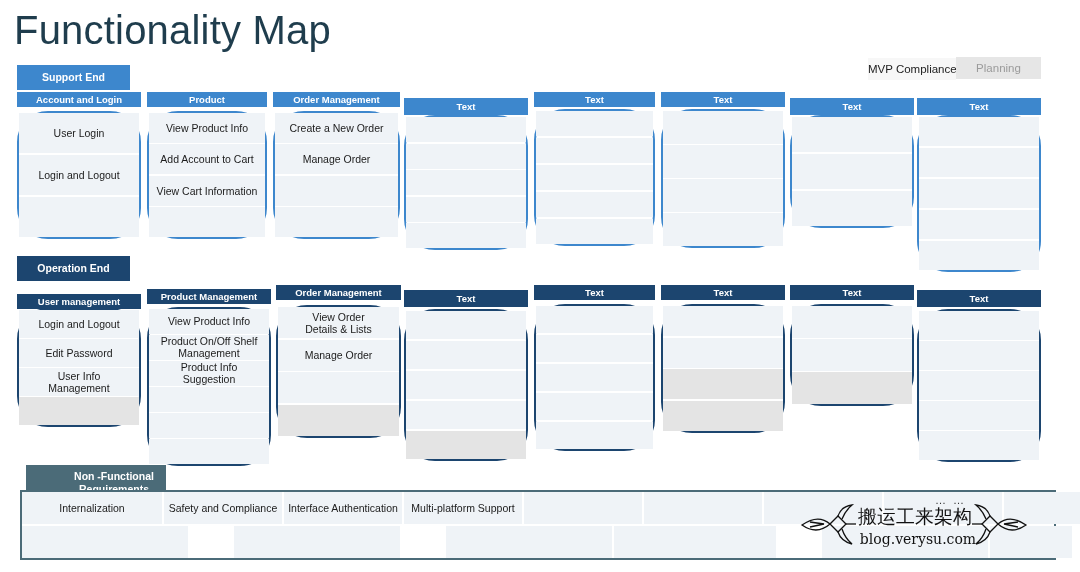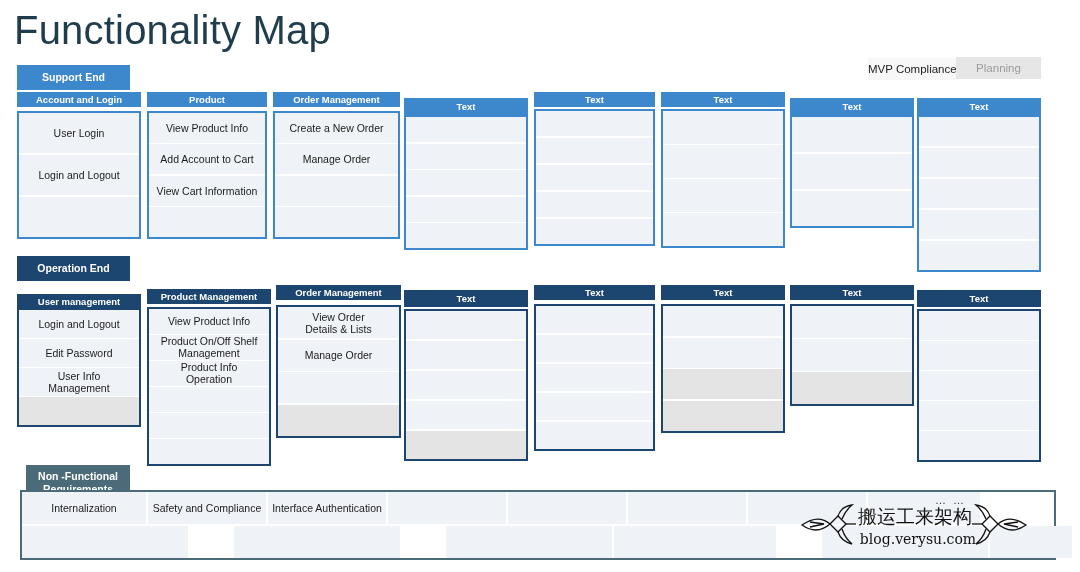--- a/index.html
+++ b/index.html
@@ -28,34 +28,35 @@
   #legend-planning{left:956px;top:57px;width:85px;background:#e6e6e6;color:#9b9b9b;text-align:center;}
 
   
   .section-tab{
     position:absolute;color:#fff;font-size:10.5px;font-weight:bold;
     text-align:center;display:flex;align-items:center;justify-content:center;
     line-height:1.15;
   }
   #tab-customer-end{left:17px;top:65px;width:113px;height:25px;background:#3d87cd;}
   #tab-operation-end{left:17px;top:256px;width:113px;height:25px;background:#1c456f;}
-  #tab-nonfunctional{left:26px;top:465px;width:104px;height:35px;background:#4b6b78;}
+  #tab-nonfunctional{left:26px;top:465px;width:104px;height:35px;background:#4b6b78;padding-left:36px;}
 
   
   .card{position:absolute;}
   .card-header{
     position:absolute;left:0;top:0;width:100%;
     color:#fff;font-size:9.5px;font-weight:bold;
     text-align:center;white-space:nowrap;overflow:hidden;
     display:flex;align-items:center;justify-content:center;
   }
   .card-body{
     position:absolute;left:0;box-sizing:border-box;
     display:flex;flex-direction:column;
     background:#ffffff;
+    border-radius:31px;
   }
   .card-row{
     flex:1 1 0;
     display:flex;align-items:center;justify-content:center;
     text-align:center;
     font-size:10.5px;color:#1b1b1b;
     line-height:1.15;
     margin-bottom:1.5px;
     padding:0 3px;
     box-sizing:border-box;
@@ -210,21 +211,21 @@
           <div class="card-row fill-grey"></div>
         </div>
       </div>
       <div class="card theme-navy" style="left: 147px; top: 289px; width: 124px; height: 177px;">
         <div class="card-header" style="top: 0px; height: 15px;">Product  Management</div>
         <div class="card-body" style="top: 18px; width: 124px; height: 159px;">
           <div class="card-row fill-light">View Product Info</div>
           <div class="card-row fill-light">Product On/Off Shelf
 Management</div>
           <div class="card-row fill-light">Product Info
-Operation</div>
+Suggestion</div>
           <div class="card-row fill-light"></div>
           <div class="card-row fill-light"></div>
           <div class="card-row fill-light"></div>
         </div>
       </div>
       <div class="card theme-navy" style="left: 276px; top: 285px; width: 125px; height: 153px;">
         <div class="card-header" style="top: 0px; height: 15px;">Order Management</div>
         <div class="card-body" style="top: 20px; width: 125px; height: 133px;">
           <div class="card-row fill-light">View Order
 Details &amp; Lists</div>
@@ -277,23 +278,24 @@
           <div class="card-row fill-light"></div>
           <div class="card-row fill-light"></div>
           <div class="card-row fill-light"></div>
           <div class="card-row fill-light"></div>
         </div>
       </div>
     </div>
 
   <div id="nonfunctional-panel">
       <div class="nf-row">
-        <div class="nf-cell nf-filled" style="width: 124px; flex: 0 0 auto;">Internalization</div>
+        <div class="nf-cell nf-filled" style="width: 140px; flex: 0 0 auto;">Internalization</div>
         <div class="nf-cell nf-filled" style="width: 118px; flex: 0 0 auto;">Safety and Compliance</div>
         <div class="nf-cell nf-filled" style="width: 118px; flex: 0 0 auto;">Interface Authentication</div>
+        <div class="nf-cell nf-filled" style="width: 118px; flex: 0 0 auto;">Multi-platform Support</div>
         <div class="nf-cell nf-filled" style="width: 118px; flex: 0 0 auto;"></div>
         <div class="nf-cell nf-filled" style="width: 118px; flex: 0 0 auto;"></div>
         <div class="nf-cell nf-filled" style="width: 118px; flex: 0 0 auto;"></div>
         <div class="nf-cell nf-filled" style="width: 118px; flex: 0 0 auto;"></div>
         <div class="nf-cell nf-filled" style="width: 112px; flex: 0 0 auto;"></div>
       </div>
       <div class="nf-row">
         <div class="nf-cell nf-filled" style="width: 166px; flex: 0 0 auto;"></div>
         <div class="nf-cell nf-blank" style="width: 42px; flex: 0 0 auto;"></div>
         <div class="nf-cell nf-filled" style="width: 166px; flex: 0 0 auto;"></div>

